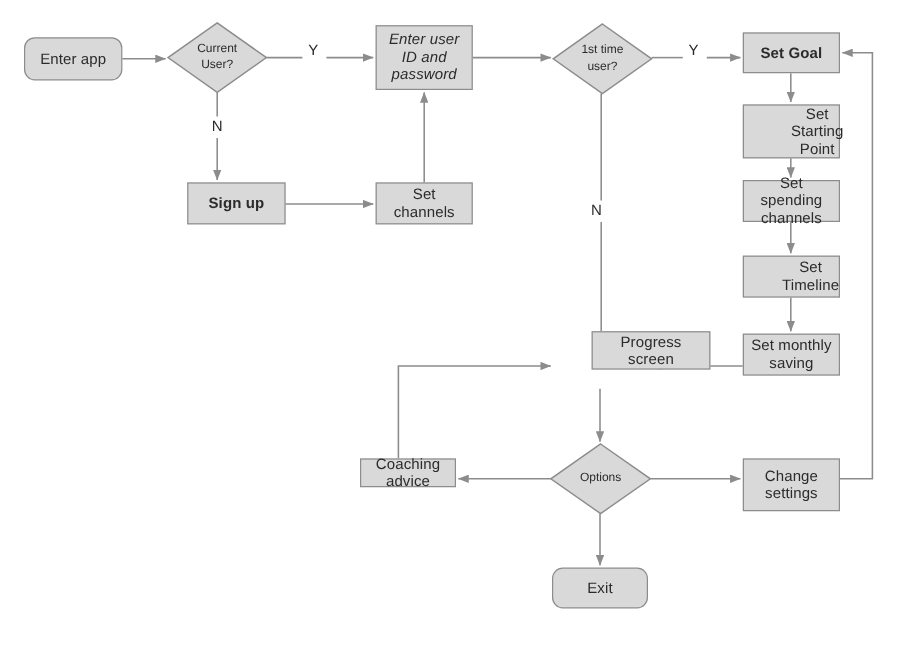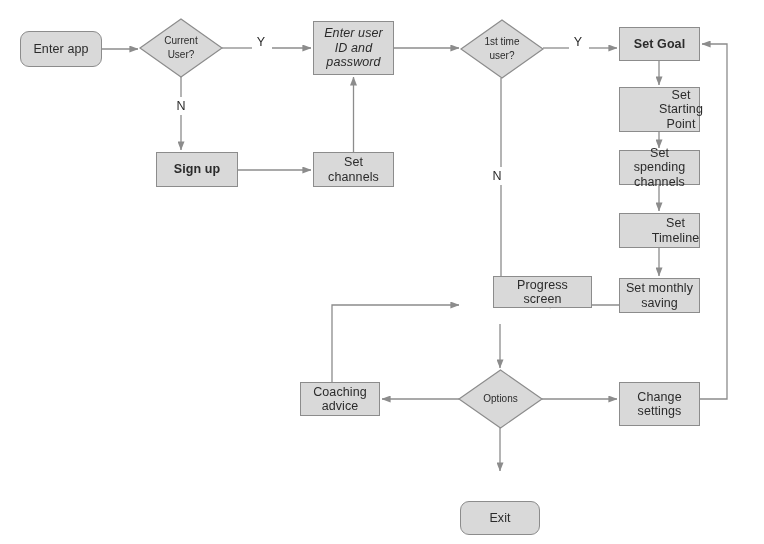--- a/index.html
+++ b/index.html
@@ -142,31 +142,31 @@
 screen</span>
   </div>
 
   <div class="diamond" style="left:459px;top:370px;width:83px;height:58px;">
     <svg width="83" height="58" viewBox="0 0 83 58" xmlns="http://www.w3.org/2000/svg">
       <polygon points="41.5,0 83,29 41.5,58 0,29" fill="#d9d9d9" stroke="#8c8c8c" stroke-width="1.2"></polygon>
     </svg>
     <span class="dlbl">Options</span>
   </div>
 
-  <div class="node" style="left:300px;top:382px;width:80px;height:34px;">
+  <div class="node" style="left:300px;top:382px;width:80px;height:24px;">
     <span class="lbl">Coaching
 advice</span>
   </div>
 
   <div class="node" style="left:619px;top:382px;width:81px;height:44px;">
     <span class="lbl">Change
 settings</span>
   </div>
 
-  <div class="node rounded" style="left:460px;top:473px;width:80px;height:34px;margin-top:28px;">
+  <div class="node rounded" style="left:460px;top:473px;width:80px;height:34px;">
     <span class="lbl">Exit</span>
   </div>
 
   <div class="elabel" style="left:261px;top:42px;">Y</div>
   <div class="elabel" style="left:181px;top:106px;">N</div>
   <div class="elabel" style="left:578px;top:42px;">Y</div>
   <div class="elabel" style="left:497px;top:176px;">N</div>
 
 </div>
 

